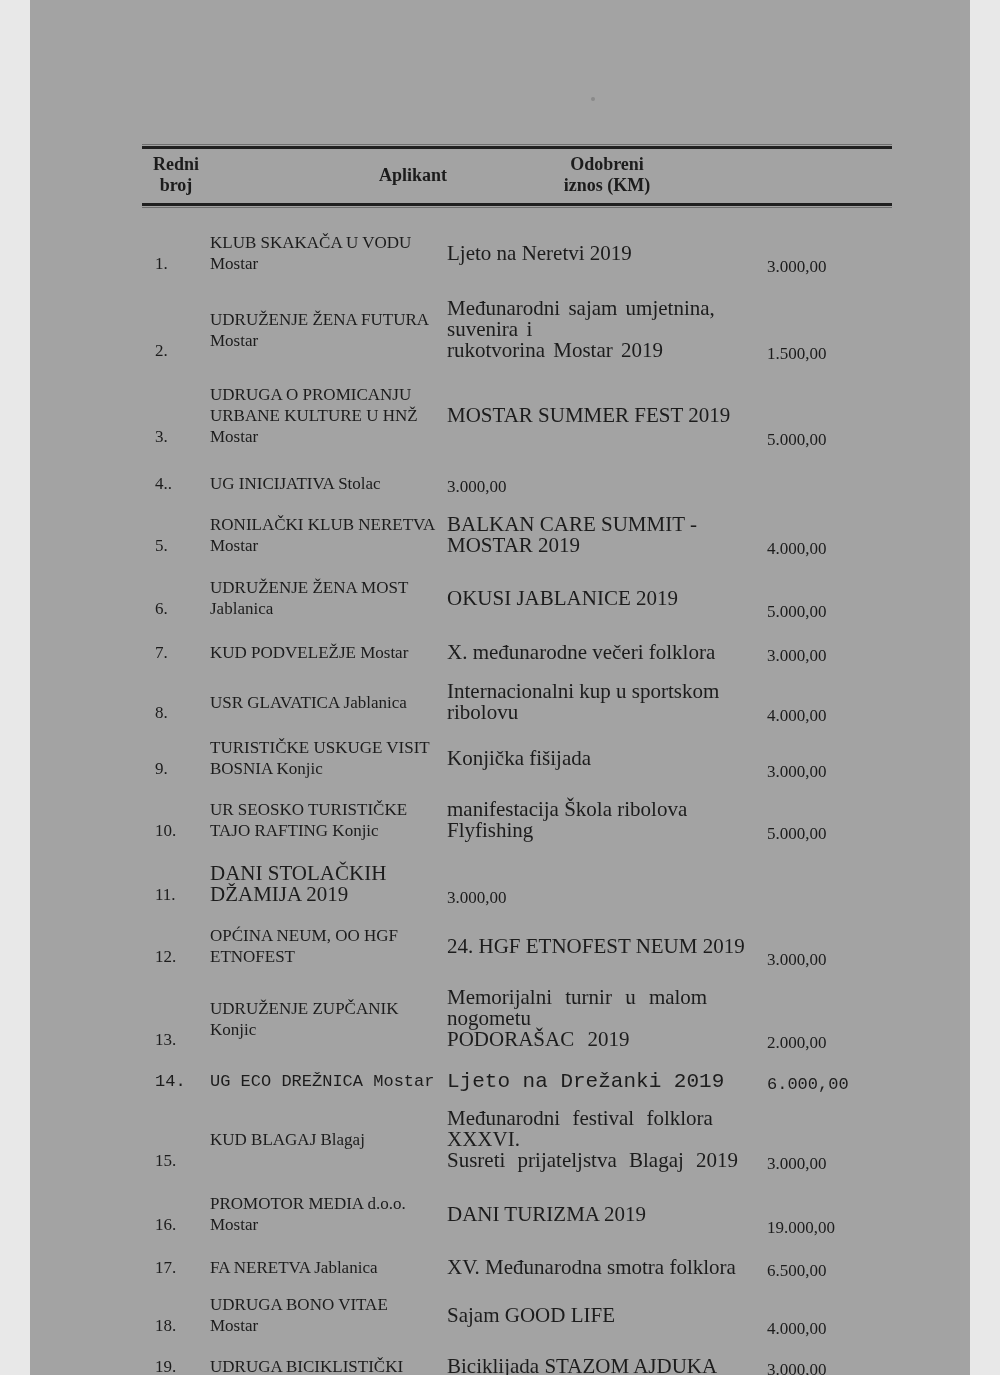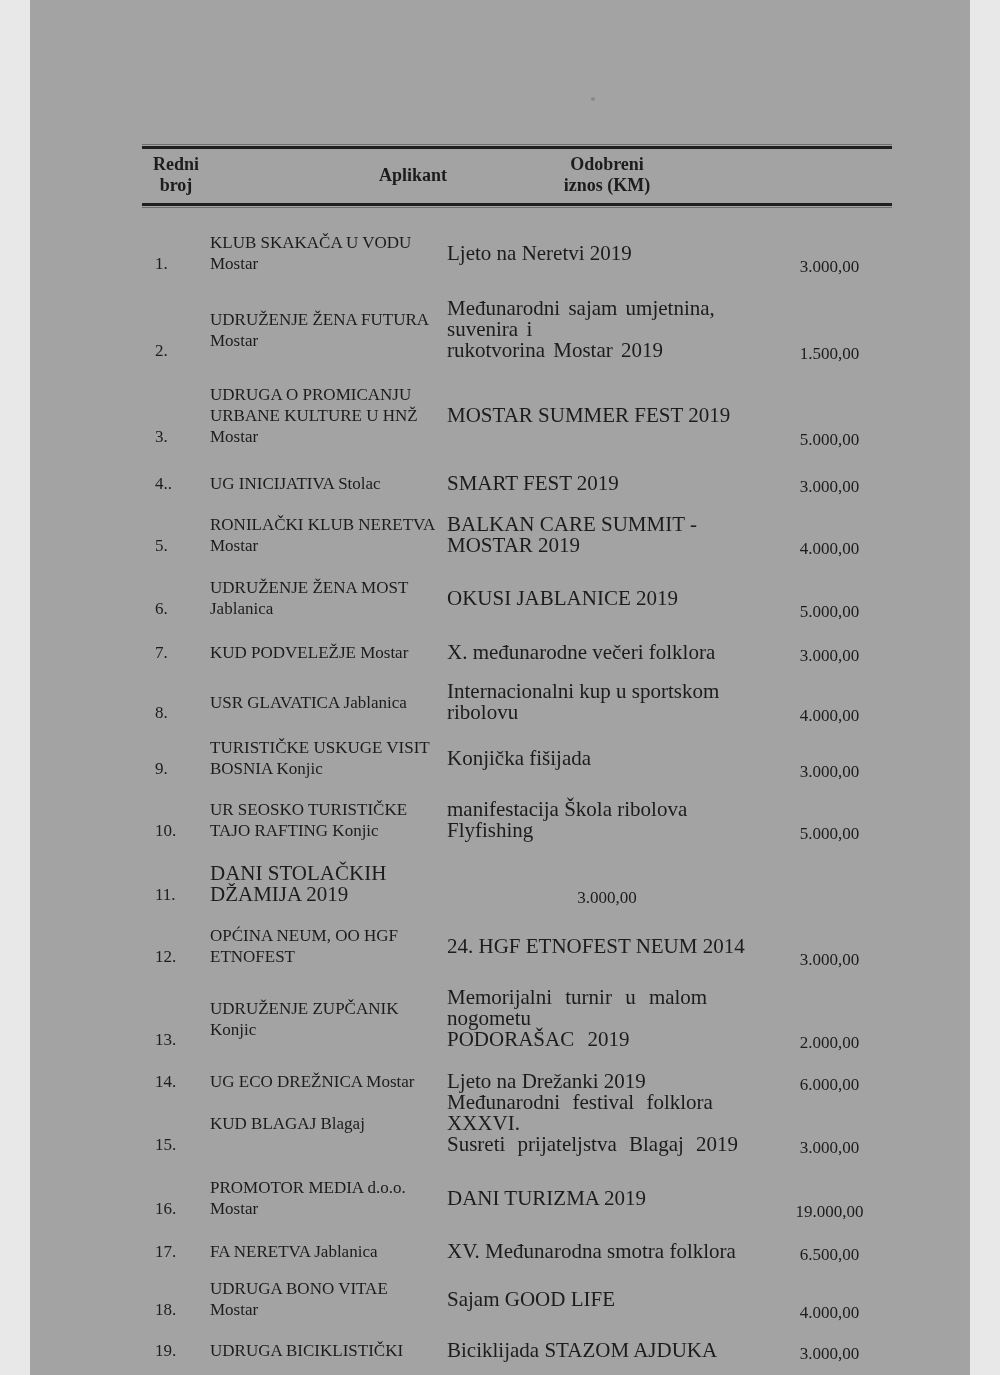--- a/index.html
+++ b/index.html
@@ -70,40 +70,40 @@
     padding-right: 8px;
   }
   .c-proj {
     white-space: pre-line;
     font-size: 21px;
     line-height: 21px;
     padding-right: 12px;
   }
   .c-amt {
     align-self: end;
-    text-align: center;
+    text-align: left;
     font-size: 17px;
     line-height: 21px;
     transform: translateY(3px);
   }
   
   .row:nth-child(1)  { margin-bottom: 24px; }
   .row:nth-child(2)  { margin-bottom: 23px; }
   .row:nth-child(3)  { margin-bottom: 26px; }
   .row:nth-child(4)  { margin-bottom: 20px; }
   .row:nth-child(5)  { margin-bottom: 21px; }
   .row:nth-child(6)  { margin-bottom: 23px; }
   .row:nth-child(7)  { margin-bottom: 18px; }
   .row:nth-child(8)  { margin-bottom: 14px; }
   .row:nth-child(9)  { margin-bottom: 20px; }
   .row:nth-child(10) { margin-bottom: 22px; }
   .row:nth-child(11) { margin-bottom: 20px; }
   .row:nth-child(12) { margin-bottom: 20px; }
   .row:nth-child(13) { margin-bottom: 21px; }
-  .row:nth-child(14) { margin-bottom: 0; }
+  .row:nth-child(14) { margin-bottom: 16px; font-family: Liberation Mono, monospace; }
   .row:nth-child(15) { margin-bottom: 22px; }
   .row:nth-child(16) { margin-bottom: 22px; }
   .row:nth-child(17) { margin-bottom: 16px; }
   .row:nth-child(18) { margin-bottom: 20px; }
   
   .row:nth-child(2)  .c-proj { word-spacing: 3px; }
   .row:nth-child(13) .c-proj { word-spacing: 8px; }
   .row:nth-child(15) .c-proj { word-spacing: 7px; }
 </style>
 </head>
@@ -149,21 +149,20 @@
         <div class="c-app">UDRUGA O PROMICANJU
 URBANE KULTURE U HNŽ
 Mostar</div>
         <div class="c-proj">MOSTAR SUMMER FEST 2019</div>
         <div class="c-amt">5.000,00</div>
       </div>
 
       <div class="row grid4">
         <div class="c-num">4..</div>
         <div class="c-app">UG INICIJATIVA Stolac</div>
-        <div class="c-proj">SMART FEST 2019</div>
         <div class="c-amt">3.000,00</div>
       </div>
 
       <div class="row grid4">
         <div class="c-num">5.</div>
         <div class="c-app">RONILAČKI KLUB NERETVA
 Mostar</div>
         <div class="c-proj">BALKAN CARE SUMMIT - MOSTAR 2019</div>
         <div class="c-amt">4.000,00</div>
       </div>
@@ -209,21 +208,21 @@
       <div class="row grid4">
         <div class="c-num">11.</div>
         <div class="c-proj">DANI STOLAČKIH DŽAMIJA 2019</div>
         <div class="c-amt">3.000,00</div>
       </div>
 
       <div class="row grid4">
         <div class="c-num">12.</div>
         <div class="c-app">OPĆINA NEUM, OO HGF
 ETNOFEST</div>
-        <div class="c-proj">24. HGF ETNOFEST NEUM 2014</div>
+        <div class="c-proj">24. HGF ETNOFEST NEUM 2019</div>
         <div class="c-amt">3.000,00</div>
       </div>
 
       <div class="row grid4">
         <div class="c-num">13.</div>
         <div class="c-app">UDRUŽENJE ZUPČANIK
 Konjic</div>
         <div class="c-proj">Memorijalni turnir u malom nogometu
 PODORAŠAC 2019</div>
         <div class="c-amt">2.000,00</div>

